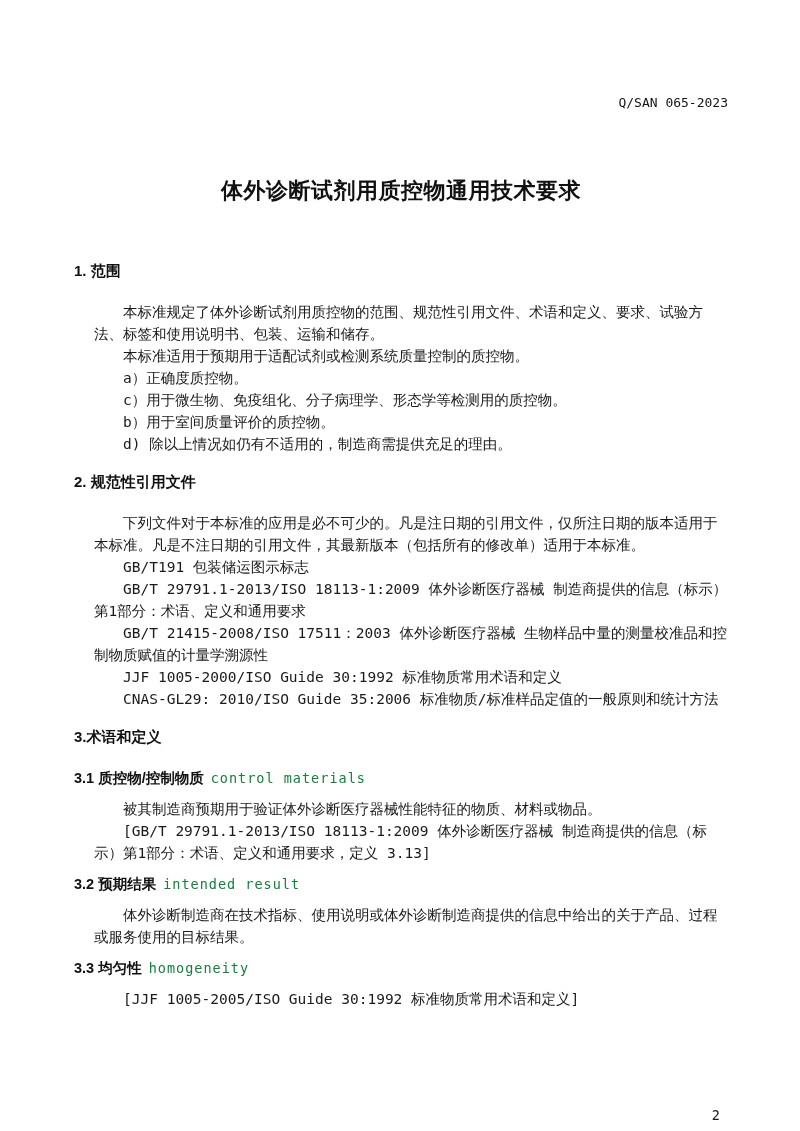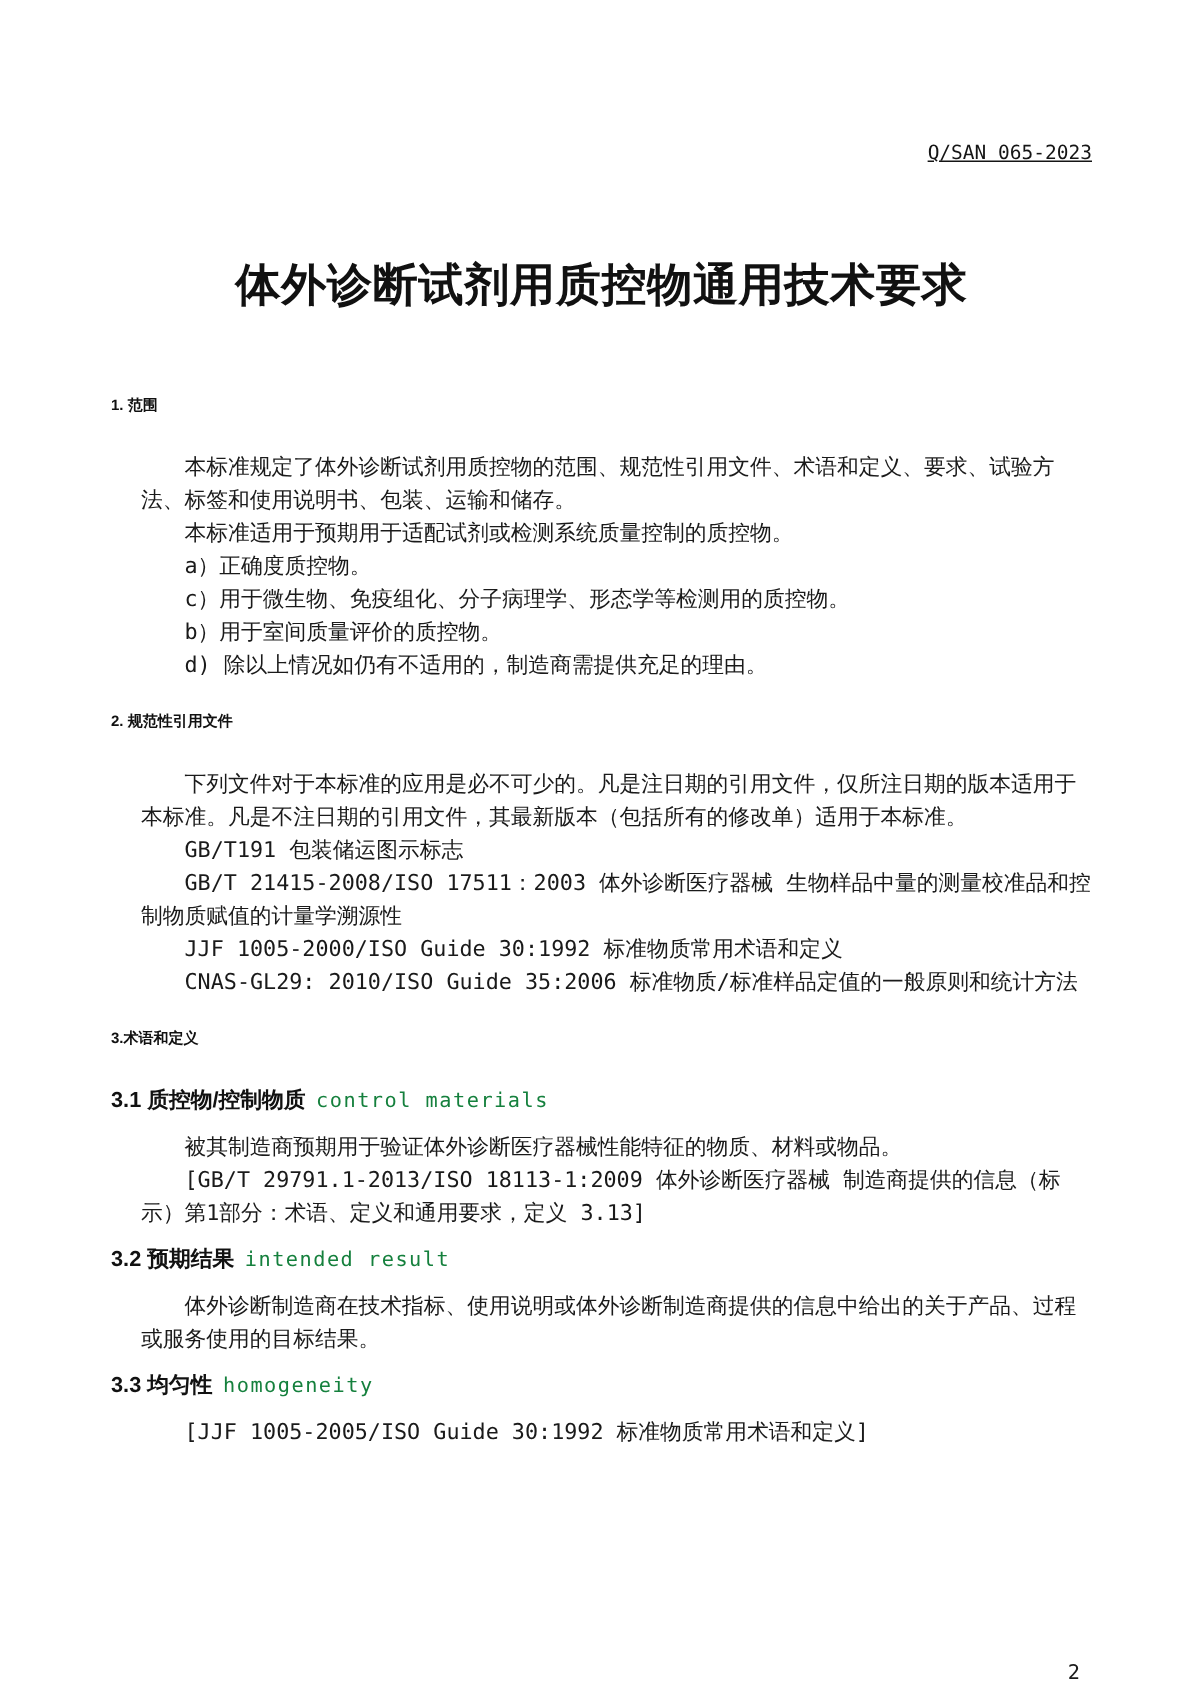--- a/index.html
+++ b/index.html
@@ -19,36 +19,35 @@
     font-size: 14.5px;
     line-height: 22px;
     overflow: hidden;
   }
   .doc-header {
     text-align: right;
     font-family: "DejaVu Sans Mono", "Liberation Mono", monospace;
     font-size: 13px;
     line-height: 14px;
     color: #151515;
-    text-decoration: underline;
   }
   .doc-title {
     margin: 66px 0 0 0;
     text-align: center;
     font-family: "Liberation Sans", "DejaVu Sans", sans-serif;
     font-weight: 700;
-    font-size: 30px;
+    font-size: 22px;
     line-height: 30px;
     color: #111111;
     letter-spacing: 0.5px;
   }
   h2.chapter {
     font-family: "Liberation Sans", "DejaVu Sans", sans-serif;
     font-weight: 700;
-    font-size: 10px;
+    font-size: 15px;
     line-height: 22px;
     margin: 16px 0 19px 0;
     color: #111111;
   }
   h2.chapter.first {
     margin-top: 54px;
   }
   p {
     margin: 0;
   }
@@ -95,20 +94,21 @@
   <p class="indent">本标准规定了体外诊断试剂用质控物的范围、规范性引用文件、术语和定义、要求、试验方法、标签和使用说明书、包装、运输和储存。</p>
   <p class="indent">本标准适用于预期用于适配试剂或检测系统质量控制的质控物。</p>
   <p class="indent">a）正确度质控物。</p>
   <p class="indent">c）用于微生物、免疫组化、分子病理学、形态学等检测用的质控物。</p>
   <p class="indent">b）用于室间质量评价的质控物。</p>
   <p class="indent">d) 除以上情况如仍有不适用的，制造商需提供充足的理由。</p>
 
   <h2 class="chapter">2. 规范性引用文件</h2>
   <p class="indent">下列文件对于本标准的应用是必不可少的。凡是注日期的引用文件，仅所注日期的版本适用于本标准。凡是不注日期的引用文件，其最新版本（包括所有的修改单）适用于本标准。</p>
   <p class="indent">GB/T191 包装储运图示标志</p>
+  <p class="indent">GB/T 29791.1-2013/ISO 18113-1:2009 体外诊断医疗器械 制造商提供的信息（标示）第1部分：术语、定义和通用要求</p>
   <p class="indent">GB/T 21415-2008/ISO 17511：2003 体外诊断医疗器械 生物样品中量的测量校准品和控制物质赋值的计量学溯源性</p>
   <p class="indent">JJF 1005-2000/ISO Guide 30:1992 标准物质常用术语和定义</p>
   <p class="indent">CNAS-GL29: 2010/ISO Guide 35:2006 标准物质/标准样品定值的一般原则和统计方法</p>
 
   <h2 class="chapter">3.术语和定义</h2>
 
   <h3 class="term">
     <span class="term-cn">3.1 质控物/控制物质</span><span class="term-en">control materials</span>
   </h3>
   <p class="indent">被其制造商预期用于验证体外诊断医疗器械性能特征的物质、材料或物品。</p>

